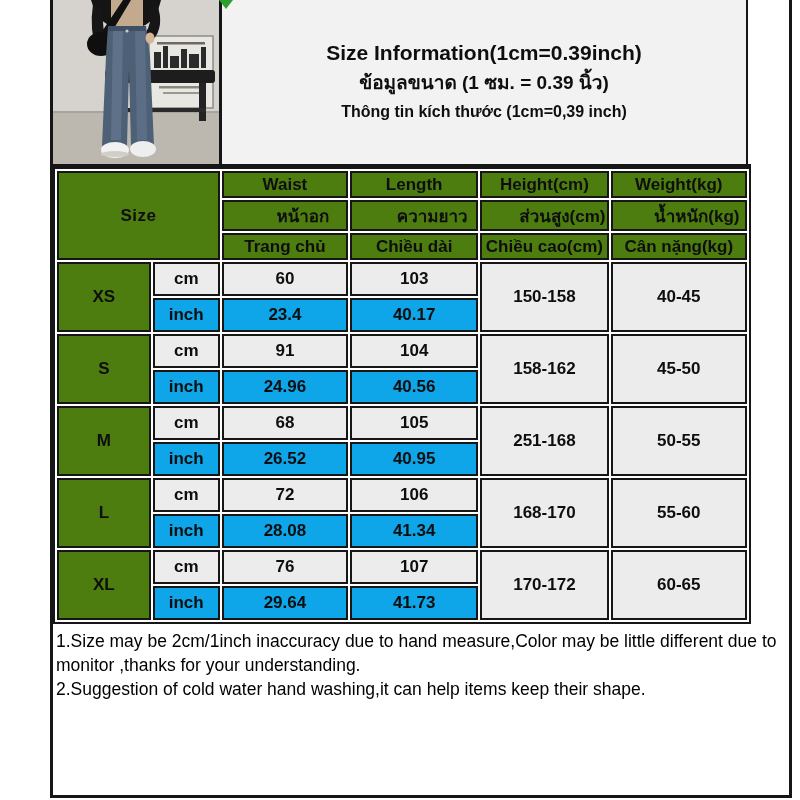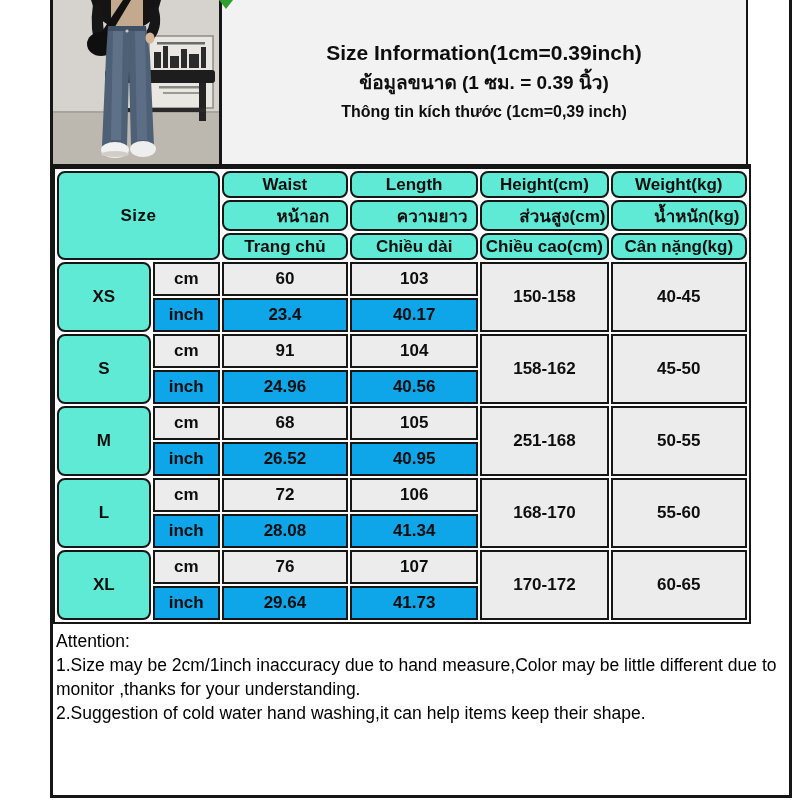--- a/index.html
+++ b/index.html
@@ -27,21 +27,21 @@
 
   
   .size-table { width:698px; border-collapse:separate; border-spacing:2px;
                 border:2px solid #161616; background:#ffffff; table-layout:fixed; }
   .size-table td { border:2px solid #161616; text-align:center; vertical-align:middle;
                    font-weight:bold; font-size:17px; overflow:hidden; white-space:nowrap; }
   .col-size{width:92px;} .col-unit{width:66px;} .col-waist{width:124px;}
   .col-length{width:126px;} .col-height{width:126px;} .col-weight{width:134px;}
   .hrow td { height:27px; }
   .drow td { height:34px; }
-  .bg-hdr { background:#5eead4;border-radius:8px; }
+  .bg-hdr { background:#4d7c0f; }
   .bg-alt { background:#ececec; }
   .bg-wht { background:#0ea5e9; }
   .size-big { font-size:31px; letter-spacing:0.5px; }
   .size-lbl { font-size:18px; }
   .th-txt { font-size:16px;padding-left:36px; }
 
   
   .attention { padding:5px 4px 0 3px; font-size:17.5px; line-height:24px; font-weight:normal; }
   .attention div { color:#000; }
 </style>
@@ -214,19 +214,18 @@
         </tr>
         <tr class="drow">
           <td class="bg-wht">inch</td>
           <td class="bg-wht">29.64</td>
           <td class="bg-wht">41.73</td>
         </tr>
       </tbody>
     </table>
 
     <div class="attention">
-      <div>Attention:</div>
       <div>1.Size may be 2cm/1inch inaccuracy due to hand measure,Color may be little different due to monitor ,thanks for your understanding.</div>
       <div>2.Suggestion of cold water hand washing,it can help items keep their shape.</div>
     </div>
 
   </div>
 </div>
 
 </body></html>

